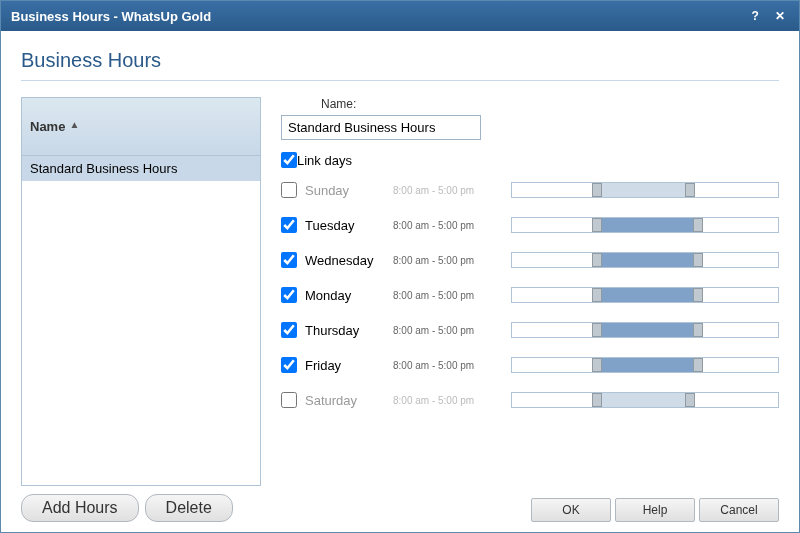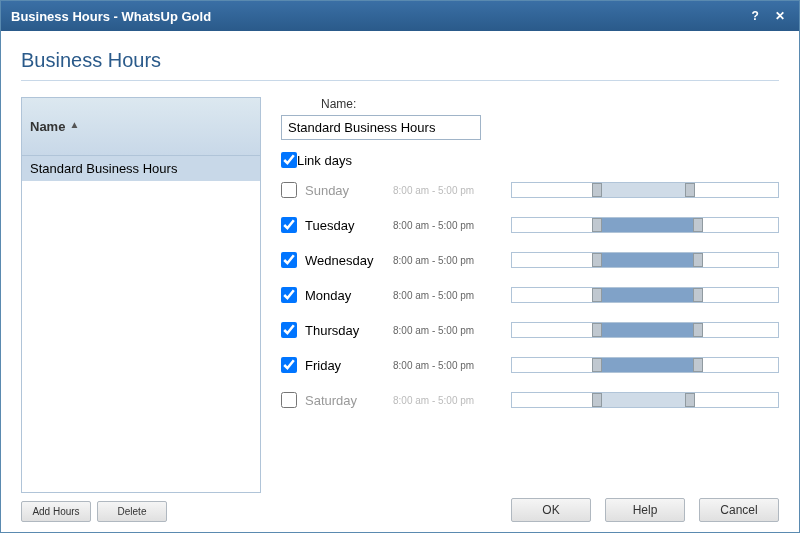--- a/index.html
+++ b/index.html
@@ -98,27 +98,27 @@
     .list-item.selected {
       background: #c8d8e8;
       color: #000;
     }
     .list-buttons {
       display: flex;
       gap: 6px;
       margin-top: 8px;
     }
     .btn {
-      padding: 4px 7px;
+      padding: 4px 20px;
       background: linear-gradient(to bottom, #f5f5f5, #e0e0e0);
       border: 1px solid #b0b8c0;
       color: #333;
       cursor: pointer;
-      font-size: 10px;
-      border-radius: 2px;
+      font-size: 16px;
+      border-radius: 12px;
       min-width: 70px;
     }
     .btn-right {
       padding: 4px 16px;
       background: linear-gradient(to bottom, #f5f5f5, #e0e0e0);
       border: 1px solid #b0b8c0;
       color: #333;
       cursor: pointer;
       font-size: 12px;
       border-radius: 2px;
@@ -206,21 +206,21 @@
       position: absolute;
       width: 10px;
       height: 100%;
       background: #c0c8d0;
       border: 1px solid #909aa0;
       cursor: pointer;
     }
     .bottom-right {
       display: flex;
       justify-content: flex-end;
-      gap: 14px;
+      gap: 4px;
       margin-top: 10px;
       align-items: flex-end;
     }
   </style>
 </head>
 <body>
 
 <div class="window">
 
   <div class="title-bar">

